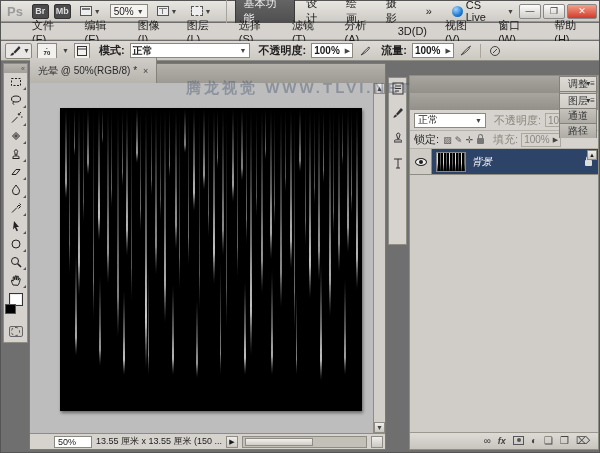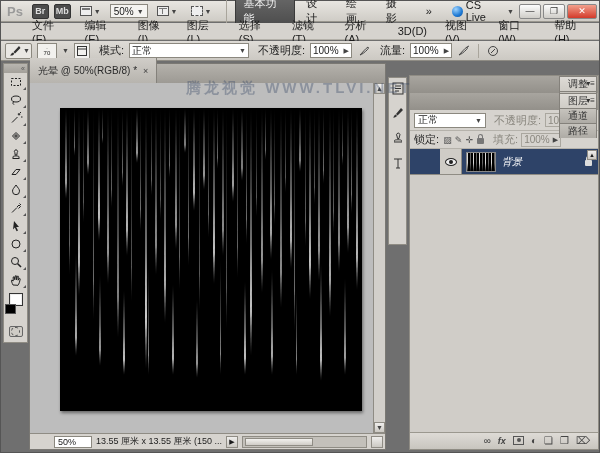--- a/index.html
+++ b/index.html
@@ -35,21 +35,21 @@
   .winbtn.close { background:linear-gradient(#f2a08c,#d33a2a); color:#fff; font-weight:bold; width:30px; }
 
   
   .menubar { position:absolute; left:0; top:22px; width:100%; height:17px; background:#d6d3ce;
     border-bottom:1px solid #b3b0a8; display:flex; align-items:center; padding-left:22px; }
   .menu-item { padding:1px 9px; font-size:11px; }
 
   
   .optionsbar { position:absolute; left:0; top:40px; width:100%; height:20px;
     background:linear-gradient(#dedbd6,#ccc9c3); border-bottom:1px solid #8f8c84;
-    display:flex; align-items:center; gap:5px; padding:0 4px; }
+    display:flex; align-items:center; gap:5px; padding:0 4px;font-weight:bold; }
   .opt-tool { display:flex; align-items:center; border:1px solid #8b887f; background:#e9e7e3; border-radius:2px; padding:0 1px; height:16px; }
   .brush-preview { display:flex; flex-direction:column; align-items:center; justify-content:center;
     width:20px; height:16px; border:1px solid #8b887f; background:#f2f1ee; font-size:6px; line-height:5px; }
   .opt-label { font-size:11px; color:#222; margin-left:4px; }
   .opt-select { background:#fff; border:1px solid #8b887f; height:15px; min-width:120px;
     display:flex; align-items:center; justify-content:space-between; padding:0 2px; font-size:10px; }
   .opt-num { background:#fff; border:1px solid #8b887f; height:15px; width:42px;
     display:flex; align-items:center; justify-content:space-between; padding:0 2px; font-size:10px; }
   .sep-v { width:1px; height:14px; background:#a9a59c; margin:0 2px; }
   svg.icon { display:block; }
@@ -109,21 +109,21 @@
     display:flex; align-items:center; justify-content:space-between; padding:0 3px; font-size:10px; }
   .gray { color:#8a877f; }
   .num-disabled { border:1px solid #aaa79f; background:#d6d3ce; color:#8a877f; width:40px; height:14px;
     display:flex; align-items:center; justify-content:space-between; padding:0 2px; font-size:10px; }
   .lockrow { height:18px; display:flex; align-items:center; gap:3px; padding:0 4px; border-bottom:1px solid #b5b2ab; }
   .lock-ico { font-size:9px; color:#555; width:11px; text-align:center; }
   .padlock { display:inline-block; width:7px; height:6px; background:#777; border-radius:1px; position:relative; margin-top:4px; }
   .padlock::before { content:""; position:absolute; left:1px; top:-4px; width:3px; height:4px;
     border:1px solid #777; border-bottom:none; border-radius:3px 3px 0 0; }
   .layerlist { flex:1; background:#d0cdc8; overflow:hidden; position:relative; }
-  .layer-row { height:26px; display:flex; align-items:center; background:#2e4368; border-bottom:1px solid #8f8c84;padding-left:30px; }
+  .layer-row { height:26px; display:flex; align-items:center; background:#2e4368; border-bottom:1px solid #8f8c84; }
   .eye-col { width:22px; height:100%; background:#cfccc6; border-right:1px solid #8f8c84;
     display:flex; align-items:center; justify-content:center; }
   .eye { width:12px; height:8px; border:1px solid #222; border-radius:50%; background:#eee; position:relative; }
   .eye::before { content:""; position:absolute; left:3px; top:1px; width:4px; height:4px; border-radius:50%; background:#222; }
   .layer-thumb { width:30px; height:20px; margin:0 6px 0 4px; border:1px solid #888; background:
       linear-gradient(to bottom, rgba(0,0,0,0) 55%, rgba(0,0,0,.85)),
       repeating-linear-gradient(90deg, rgba(255,255,255,.85) 0 1px, rgba(0,0,0,0) 1px 3px, rgba(255,255,255,.4) 3px 4px, rgba(0,0,0,0) 4px 6px),
       #000; }
   .layer-name { color:#fff; font-style:italic; font-size:10px; flex:1; }
   .layer-lockbadge { margin-right:6px; }

